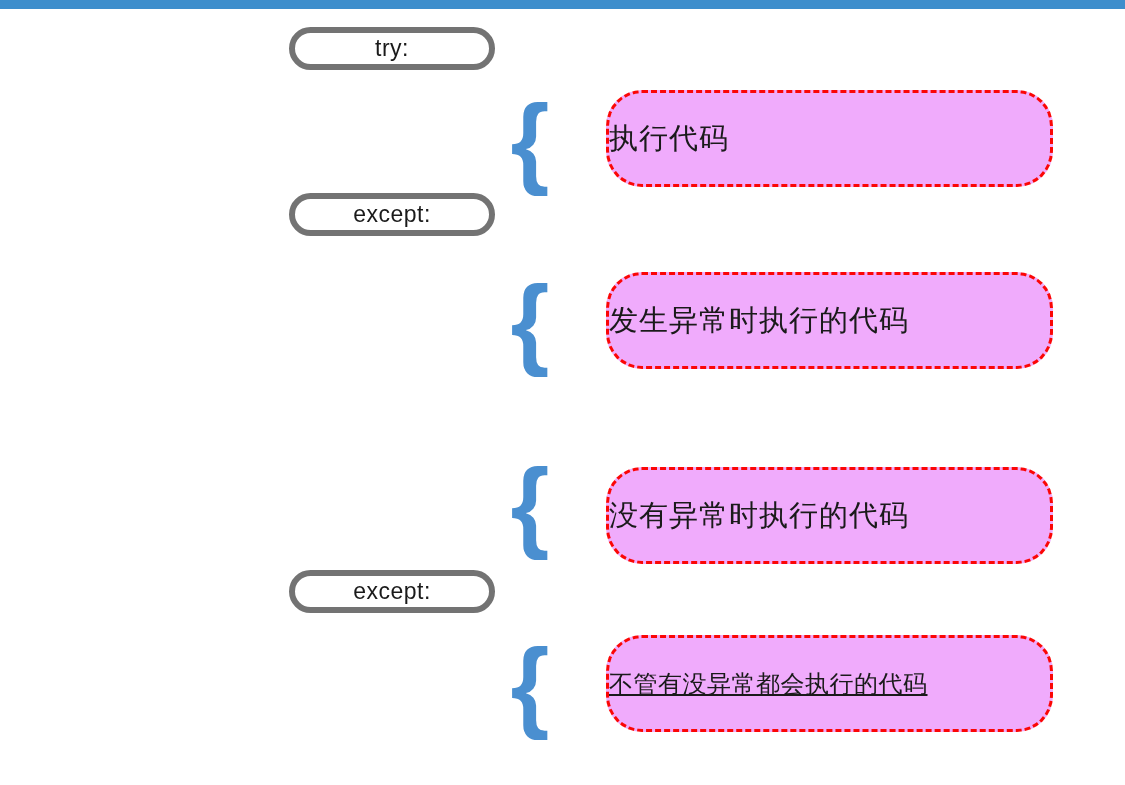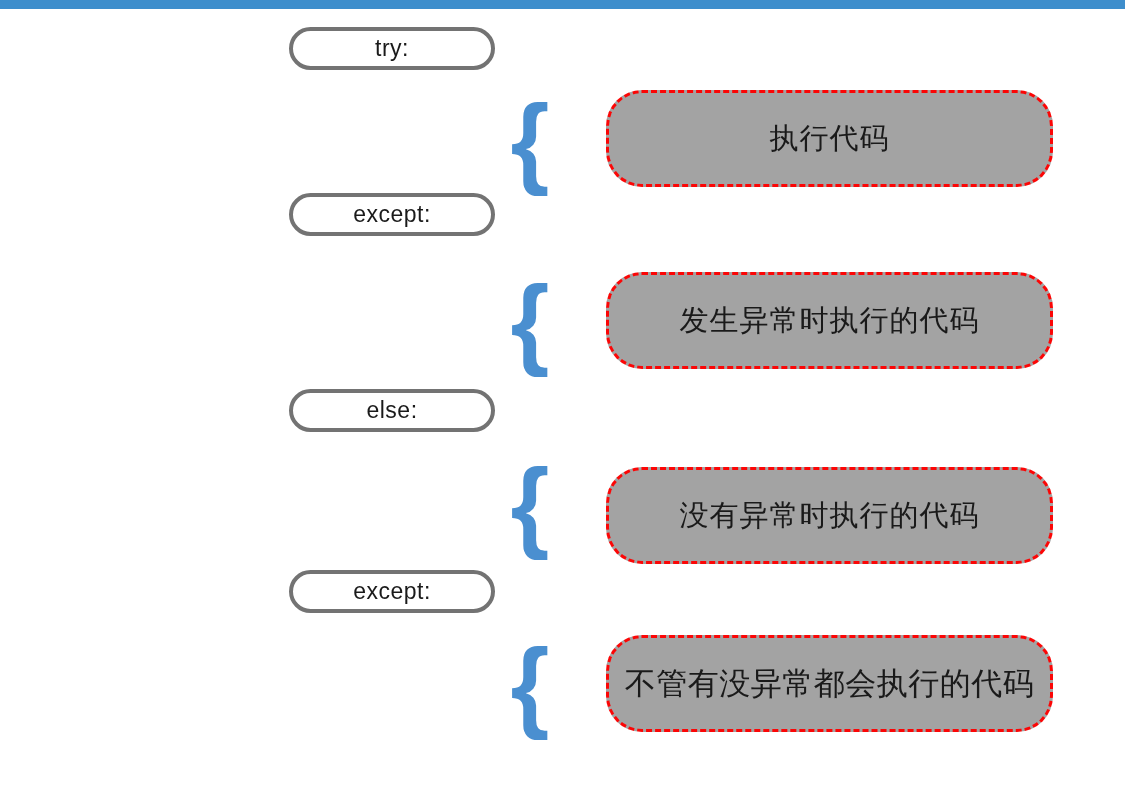--- a/index.html
+++ b/index.html
@@ -21,21 +21,21 @@
     left: 0;
     width: 1125px;
     height: 9px;
     background: #3e8ecc;
   }
   .pill {
     position: absolute;
     left: 289px;
     width: 206px;
     height: 43px;
-    border: 4px solid #737373;
+    border: 6px solid #737373;
     border-radius: 24px;
     box-sizing: border-box;
     display: flex;
     align-items: center;
     justify-content: center;
     background: #ffffff;
   }
   .pill span {
     font-size: 23px;
     color: #1a1a1a;
@@ -58,31 +58,32 @@
   .redbox {
     position: absolute;
     left: 606px;
     width: 447px;
     height: 97px;
     border: 3px dashed #fb0606;
     border-radius: 36px;
     box-sizing: border-box;
     display: flex;
     align-items: center;
-    justify-content: center;
-    background: #a3a3a3;
+    justify-content: flex-start;
+    background: #f0abfc;
   }
   .redbox span {
     font-size: 29px;
     color: #1a1a1a;
     letter-spacing: 1px;
   }
   .redbox.small span {
-    font-size: 31px;
+    font-size: 24px;
     letter-spacing: 0.5px;
+    text-decoration: underline;
   }
 </style>
 </head>
 <body>
 
 <div class="canvas">
 
   <div class="topbar"></div>
 
   <div class="pill" style="top:27px">
@@ -94,23 +95,20 @@
   </div>
 
   <div class="pill" style="top:193px">
     <span>except:</span>
   </div>
   <div class="brace" style="top:265px">{</div>
   <div class="redbox" style="top:272px">
     <span>发生异常时执行的代码</span>
   </div>
 
-  <div class="pill" style="top:389px">
-    <span>else:</span>
-  </div>
   <div class="brace" style="top:448px">{</div>
   <div class="redbox" style="top:467px">
     <span>没有异常时执行的代码</span>
   </div>
 
   <div class="pill" style="top:570px">
     <span>except:</span>
   </div>
   <div class="brace" style="top:628px">{</div>
   <div class="redbox small" style="top:635px">

